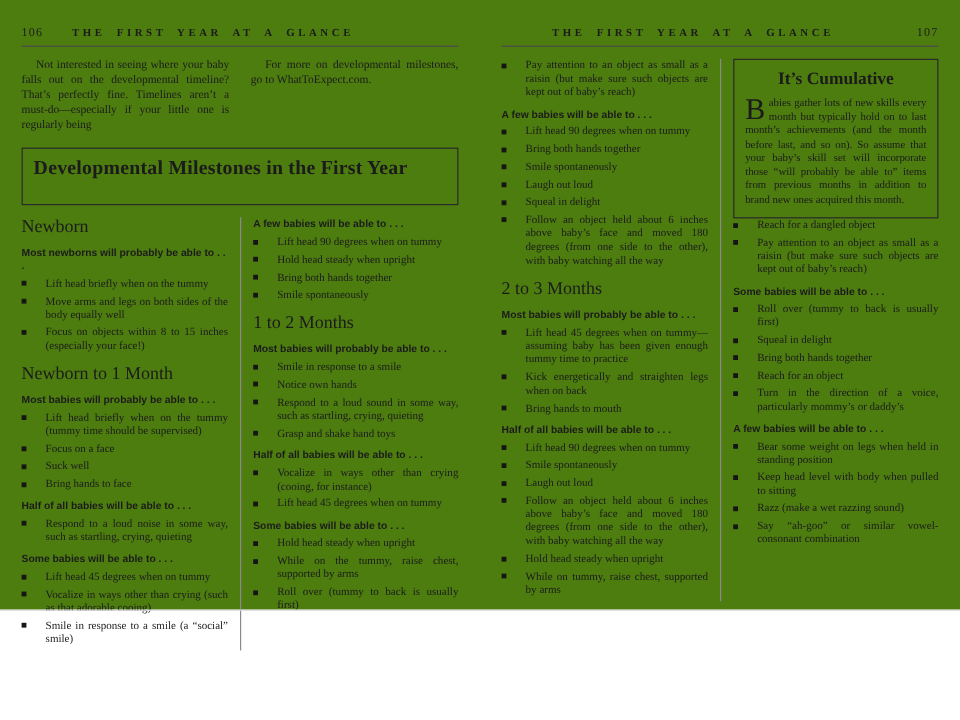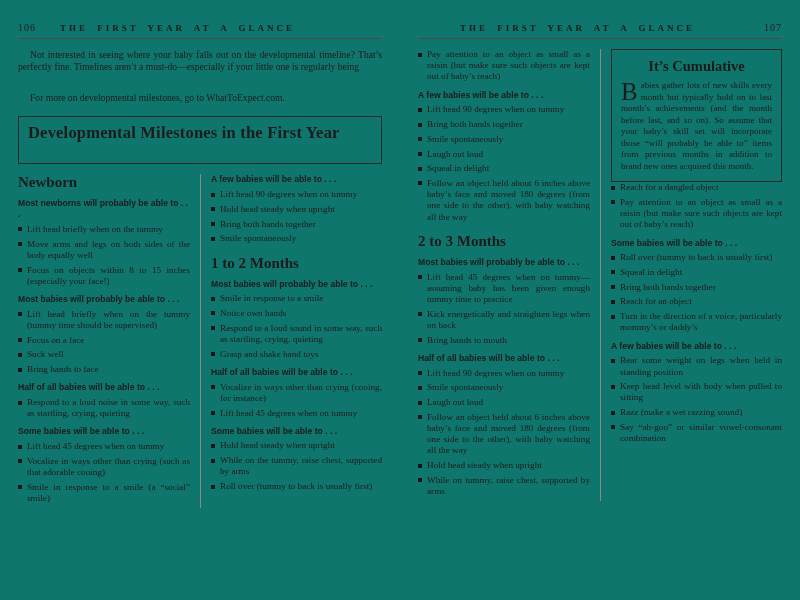--- a/index.html
+++ b/index.html
@@ -4,24 +4,24 @@
 <style>
   * { margin:0; padding:0; box-sizing:border-box; }
   html,body { width:800px; height:600px; }
   body {
     font-family:"Liberation Serif", serif;
     background:#ffffff;
     color:#1b1b1b;
     overflow:hidden;
   }
   .spread {
-    width:800px; height:600px;
+    width:800px; height:508px;
     display:flex;
     outline:1px solid #d9d9d9;
-    background:#0f766e;
+    background:#4d7c0f;
   }
   .page {
     width:400px; height:600px;
     padding:22px 18px 10px 18px;
     overflow:hidden;
   }
   
   .runhead {
     display:flex; align-items:baseline;
     border-bottom:1px solid #4a4a4a;
@@ -29,21 +29,21 @@
   }
   .runhead .pn { width:42px; font-size:10px; letter-spacing:1px; }
   .runhead .pn.right { text-align:right; }
   .runhead .rt {
     flex:1; text-align:left;
     font-size:9px; letter-spacing:3px;
     word-spacing:4px;
     font-weight:bold;
   }
   
-  .intro { display:flex; gap:18px; margin-top:10px;flex-direction:column; }
+  .intro { display:flex; gap:18px; margin-top:10px; }
   .intro .icol { flex:1; }
   .intro p {
     font-size:9.6px; line-height:1.3;
     text-align:justify; hyphens:auto;
   }
   .intro p.indent { text-indent:12px; }
   .intro p + p { margin-top:2px; }
   
   .section-box {
     border:1px solid #2a2a2a;
@@ -55,31 +55,31 @@
   }
   
   .columns { display:flex; margin-top:10px; flex:1; align-items:stretch; }
   .col { width:50%; }
   .col.first { padding-right:10px; }
   .col.second { padding-left:10px; border-left:1px solid #8a8a8a; }
   
   .blocks > :first-child { margin-top:0 !important; }
   h2.age {
     font-family:"Liberation Serif", serif;
-    font-size:15px; font-weight:bold;
+    font-size:15px; font-weight:normal;
     margin:10px 0 4px 0;
   }
   p.subhead {
     font-family:"Liberation Sans", sans-serif;
     font-size:8.6px; font-weight:bold;
     line-height:1.25;
     margin:7px 0 4px 0;
   }
   .bullet {
-    display:flex; gap:5px;
+    display:flex; gap:16px;
     margin:0 0 3.5px 0;
   }
   .bullet .sq {
     width:4px; height:4px; background:#151515;
     flex:0 0 auto; margin-top:3.5px;
   }
   .bullet .bt {
     font-size:9.2px; line-height:1.22;
     text-align:justify; hyphens:auto;
     flex:1;
@@ -139,20 +139,21 @@
             <span class="bt">Lift head briefly when on the tummy</span>
           </div>
           <div class="bullet">
             <span class="sq"></span>
             <span class="bt">Move arms and legs on both sides of the body equally well</span>
           </div>
           <div class="bullet">
             <span class="sq"></span>
             <span class="bt">Focus on objects within 8 to 15 inches (especially your face!)</span>
           </div>
+          <h2 class="age">Newborn to 1 Month</h2>
           <p class="subhead">Most babies will probably be able to . . .</p>
           <div class="bullet">
             <span class="sq"></span>
             <span class="bt">Lift head briefly when on the tummy (tummy time should be supervised)</span>
           </div>
           <div class="bullet">
             <span class="sq"></span>
             <span class="bt">Focus on a face</span>
           </div>
           <div class="bullet">

